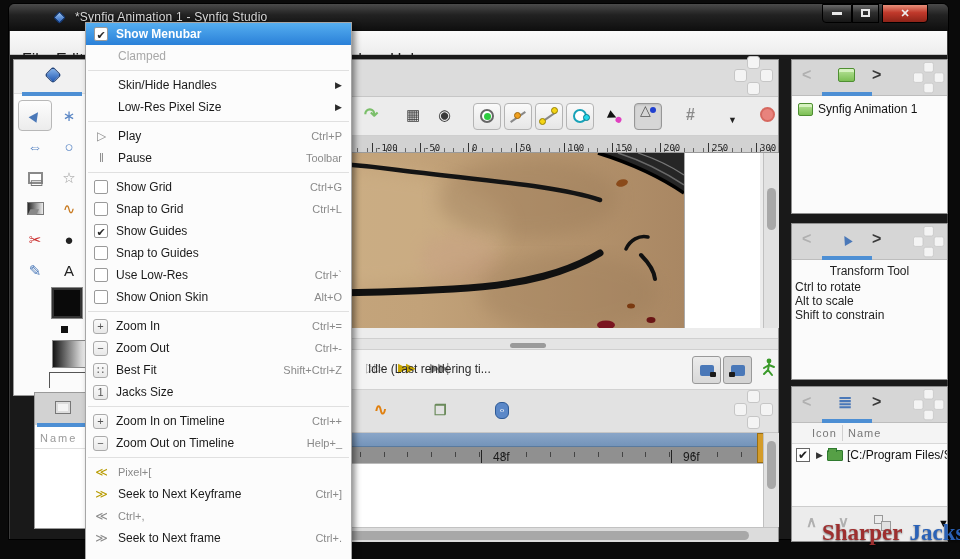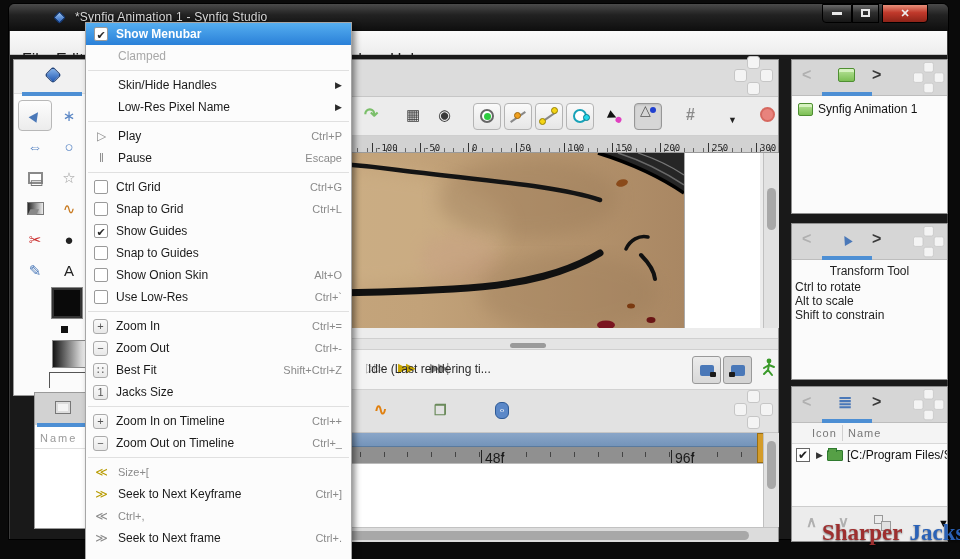--- a/index.html
+++ b/index.html
@@ -148,21 +148,21 @@
     border-bottom:1px solid #c6c6c6; }
   .tt-ico { position:absolute; top:11px; font-size:16px; font-weight:bold; line-height:18px; }
   #tt-blue-pill { position:absolute; left:397px; top:12px; width:14px; height:17px; background:#5b88c8;
     border:1px solid #2e5a96; border-radius:6px; color:#fff; font-size:7px; text-align:center; line-height:15px; }
 
   #cw-timebar-blue { position:absolute; left:0; top:373px; width:666px; height:14px;
     background:linear-gradient(#8aa6c8,#7494ba); border-bottom:1px solid #5a7a9e; }
   #cw-timebar-ruler { position:absolute; left:0; top:387px; width:666px; height:16px; background:#909090; }
   #cw-timebar-ruler .minor { position:absolute; left:0; right:0; top:5px; height:5px;
     background:repeating-linear-gradient(90deg,#444 0 1px,transparent 1px 23.8px); }
-  .timebar-label { position:absolute; top:3px; font-size:14px; color:#1a1a1a; padding-left:3px;
+  .timebar-label { position:absolute; top:3px; font-size:12px; color:#1a1a1a; padding-left:11px;
     border-left:1px solid #222; height:13px; }
   #tb-marker { position:absolute; left:659px; top:373px; width:7px; height:30px; background:#d49c2a;
     border:1px solid #9a6e12; }
 
   #cw-params { position:absolute; left:0; top:403px; width:666px; height:64px; background:#fff;
     border-top:1px solid #bbb; }
   #cw-vscroll2 { left:665px; top:373px; height:94px; }
   #cw-vscroll2 .thumb { top:8px; height:48px; }
   #cw-hscroll { position:absolute; left:0; top:467px; right:0; height:15px; background:#dcdcdc;
     border-top:1px solid #c2c2c2; }
@@ -576,51 +576,51 @@
 
       <div class="menu-item mi-submenu" data-name="menu-item-show-hide-handles">
         <span class="mi-icon"></span>
         <span class="mi-label">Skin/Hide Handles</span>
         <span class="mi-shortcut"></span>
       </div>
 
 
       <div class="menu-item mi-submenu" data-name="menu-item-low-res-pixel-size">
         <span class="mi-icon"></span>
-        <span class="mi-label">Low-Res Pixel Name</span>
+        <span class="mi-label">Low-Res Pixel Size</span>
         <span class="mi-shortcut"></span>
       </div>
 
       <div class="menu-item mi-separator" data-name="menu-item">
         
         
         
       </div>
 
       <div class="menu-item" data-name="menu-item-play">
         <span class="mi-icon" data-name="play-icon" style="color: rgb(138, 138, 138);">▷</span>
         <span class="mi-label">Play</span>
         <span class="mi-shortcut">Ctrl+P</span>
       </div>
 
       <div class="menu-item" data-name="menu-item-pause">
         <span class="mi-icon" data-name="pause-icon" style="color: rgb(138, 138, 138);">‖</span>
         <span class="mi-label">Pause</span>
-        <span class="mi-shortcut">Escape</span>
+        <span class="mi-shortcut">Toolbar</span>
       </div>
 
       <div class="menu-item mi-separator" data-name="menu-item">
         
         
         
       </div>
 
       <div class="menu-item mi-check" data-name="menu-item-show-grid">
         <span class="mi-icon"></span>
-        <span class="mi-label">Ctrl Grid</span>
+        <span class="mi-label">Show Grid</span>
         <span class="mi-shortcut">Ctrl+G</span>
       </div>
 
       <div class="menu-item mi-check" data-name="menu-item-snap-to-grid">
         <span class="mi-icon"></span>
         <span class="mi-label">Snap to Grid</span>
         <span class="mi-shortcut">Ctrl+L</span>
       </div>
 
       <div class="menu-item mi-check checked" data-name="menu-item-show-guides">
@@ -628,32 +628,32 @@
         <span class="mi-label">Show Guides</span>
         <span class="mi-shortcut"></span>
       </div>
 
       <div class="menu-item mi-check" data-name="menu-item-snap-to-guides">
         <span class="mi-icon"></span>
         <span class="mi-label">Snap to Guides</span>
         <span class="mi-shortcut"></span>
       </div>
 
+      <div class="menu-item mi-check" data-name="menu-item-use-low-res">
+        <span class="mi-icon"></span>
+        <span class="mi-label">Use Low-Res</span>
+        <span class="mi-shortcut">Ctrl+`</span>
+      </div>
+
       <div class="menu-item mi-check" data-name="menu-item-show-onion-skin">
         <span class="mi-icon"></span>
         <span class="mi-label">Show Onion Skin</span>
         <span class="mi-shortcut">Alt+O</span>
       </div>
 
-      <div class="menu-item mi-check" data-name="menu-item-use-low-res">
-        <span class="mi-icon"></span>
-        <span class="mi-label">Use Low-Res</span>
-        <span class="mi-shortcut">Ctrl+`</span>
-      </div>
-
       <div class="menu-item mi-separator" data-name="menu-item">
         
         
         
       </div>
 
       <div class="menu-item boxed" data-name="menu-item-zoom-in">
         <span class="mi-icon" data-name="zoom-in-icon">+</span>
         <span class="mi-label">Zoom In</span>
         <span class="mi-shortcut">Ctrl+=</span>
@@ -685,32 +685,32 @@
 
       <div class="menu-item boxed" data-name="menu-item-zoom-in-timeline">
         <span class="mi-icon" data-name="zoom-in-icon">+</span>
         <span class="mi-label">Zoom In on Timeline</span>
         <span class="mi-shortcut">Ctrl++</span>
       </div>
 
       <div class="menu-item boxed" data-name="menu-item-zoom-out-timeline">
         <span class="mi-icon" data-name="zoom-out-icon">−</span>
         <span class="mi-label">Zoom Out on Timeline</span>
-        <span class="mi-shortcut">Ctrl+_</span>
+        <span class="mi-shortcut">Help+_</span>
       </div>
 
       <div class="menu-item mi-separator" data-name="menu-item">
         
         
         
       </div>
 
       <div class="menu-item" data-name="menu-item-seek-prev-keyframe">
         <span class="mi-icon" data-name="seek-prev-keyframe-icon" style="color: rgb(184, 155, 0);">≪</span>
-        <span class="mi-shortcut">Size+[</span>
+        <span class="mi-shortcut">Pixel+[</span>
       </div>
 
       <div class="menu-item" data-name="menu-item-seek-next-keyframe">
         <span class="mi-icon" data-name="seek-next-keyframe-icon" style="color: rgb(184, 155, 0);">≫</span>
         <span class="mi-label">Seek to Next Keyframe</span>
         <span class="mi-shortcut">Ctrl+]</span>
       </div>
 
       <div class="menu-item" data-name="menu-item-seek-prev-frame">
         <span class="mi-icon" data-name="seek-prev-frame-icon" style="color: rgb(138, 138, 138);">≪</span>

